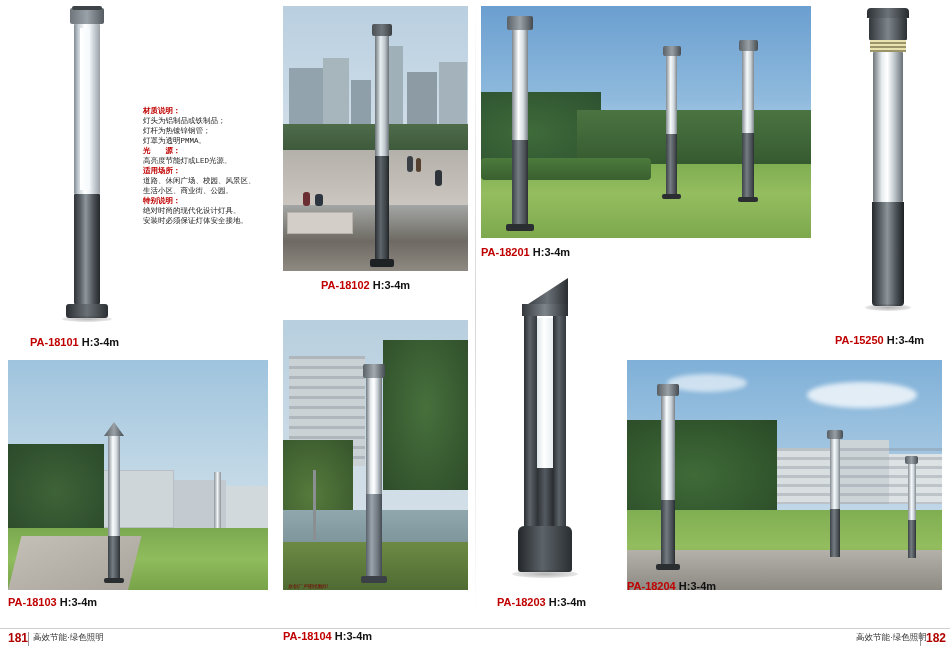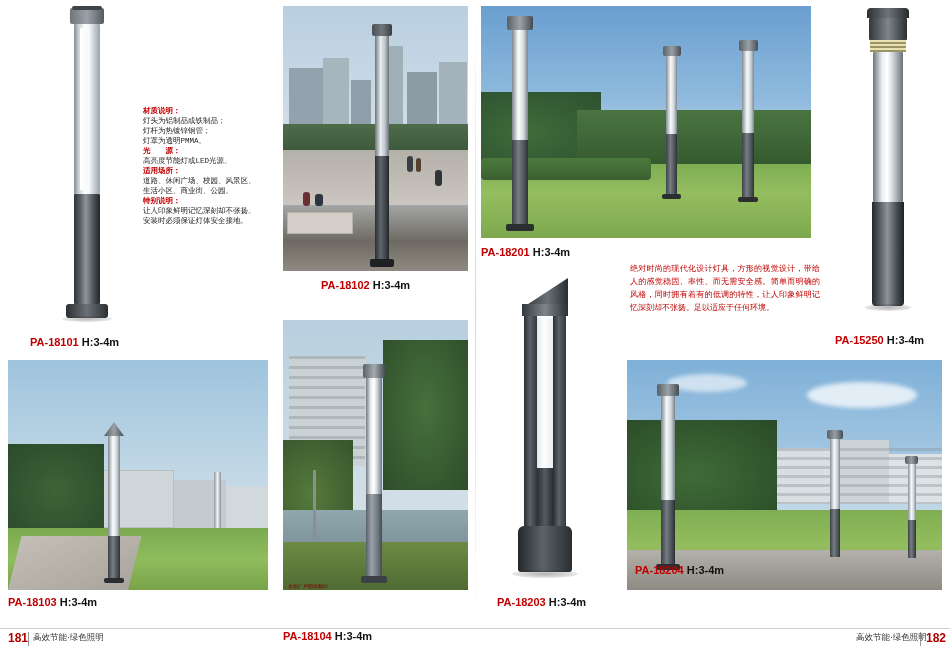--- a/index.html
+++ b/index.html
@@ -107,21 +107,21 @@
     <div class="hd">材质说明：</div>
     <div>灯头为铝制品或铁制品；</div>
     <div>灯杆为热镀锌钢管；</div>
     <div>灯罩为透明PMMA。</div>
     <div class="hd">光　　源：</div>
     <div>高亮度节能灯或LED光源。</div>
     <div class="hd">适用场所：</div>
     <div>道路、休闲广场、校园、风景区、</div>
     <div>生活小区、商业街、公园。</div>
     <div class="hd">特别说明：</div>
-    <div>让人印象鲜明记忆深刻却不张扬。</div>
+    <div>绝对时尚的现代化设计灯具。</div>
     <div>安装时必须保证灯体安全接地。</div>
   </div>
 
   <div class="photo" style="left:283px; top:6px; width:185px; height:265px; border:0;">
 
     <div class="sky" style="background:linear-gradient(to bottom,#b9cfe0 0%,#cfdde8 45%,#dfe8ee 62%,#c9d2d6 63%,#cfd6d9 100%);"></div>
 
     <div style="position:absolute; left:6px; top:62px; width:34px; height:70px; background:#93a3ad;"></div>
     <div style="position:absolute; left:40px; top:52px; width:26px; height:80px; background:#a7b5bd;"></div>
     <div style="position:absolute; left:68px; top:74px; width:20px; height:58px; background:#8f9fa9;"></div>
@@ -188,21 +188,20 @@
     <div class="lightstrip" style="left:25px; top:34px; width:36px; height:12px; background:repeating-linear-gradient(to bottom,#e8e2b0 0 2px,#9a9468 2px 4px);"></div>
     <div class="post-body" style="left:28px; top:46px; width:30px; height:150px; background:linear-gradient(to right,#6d757b 0%,#e9eef1 30%,#ffffff 48%,#c3cbd0 70%,#6a7177 100%);"></div>
     <div class="post-body" style="left:27px; top:196px; width:32px; height:104px; background:linear-gradient(to right,#24282b 0%,#5f666c 28%,#8c949a 48%,#464c51 78%,#1d2124 100%); border-radius:0 0 4px 4px;"></div>
     <div class="base" style="left:20px; top:298px; width:46px; height:7px; background:radial-gradient(ellipse at center, rgba(0,0,0,0.3), rgba(0,0,0,0)); border-radius:50%;"></div>
   </div>
   <div class="caption" style="left:835px; top:334px;">
     <span>PA-15250</span>
     <span class="h">H:3-4m</span>
   </div>
 
-  <div class="desc" style="left:630px; top:262px; width:190px;">绝对时尚的现代化设计灯具，方形的视觉设计，带给人的感觉稳固、率性、而无需安全感。简单而明确的风格，同时拥有着有的低调的特性，让人印象鲜明记忆深刻却不张扬。足以适应于任何环境。</div>
 
   <div class="photo" style="left:8px; top:360px; width:260px; height:230px;">
     <div class="sky" style="background:linear-gradient(to bottom,#9fc4de 0%,#c2d8e6 50%,#dfe8ee 100%);"></div>
 
     <div style="position:absolute; left:92px; top:110px; width:74px; height:58px; background:#cfd6da; border:1px solid #b7bfc4;"></div>
     <div style="position:absolute; left:166px; top:120px; width:52px; height:48px; background:#c3cbd0;"></div>
     <div style="position:absolute; left:218px; top:126px; width:42px; height:42px; background:#d2d9dd;"></div>
 
     <div style="position:absolute; left:0; top:84px; width:96px; height:86px; background:radial-gradient(ellipse at 50% 55%, #3f6338, #2b4a2a);"></div>
 
@@ -289,21 +288,21 @@
     <div style="position:absolute; left:29px; top:204px; width:24px; height:6px; background:#2a2e31; border-radius:2px;"></div>
 
     <div style="position:absolute; left:200px; top:70px; width:16px; height:9px; background:linear-gradient(to right,#585f64,#98a0a6,#474d52); border-radius:2px;"></div>
     <div style="position:absolute; left:203px; top:79px; width:10px; height:70px; background:linear-gradient(to right,#848c92,#f6fafc 42%,#ccd4d9 72%,#7f868c);"></div>
     <div style="position:absolute; left:203px; top:149px; width:10px; height:48px; background:linear-gradient(to right,#3c4247,#757d83 40%,#494f54 80%,#2c3134);"></div>
 
     <div style="position:absolute; left:278px; top:96px; width:13px; height:8px; background:linear-gradient(to right,#585f64,#98a0a6,#474d52); border-radius:2px;"></div>
     <div style="position:absolute; left:281px; top:104px; width:8px; height:56px; background:linear-gradient(to right,#868e94,#f6fafc 42%,#ccd4d9 72%,#80878d);"></div>
     <div style="position:absolute; left:281px; top:160px; width:8px; height:38px; background:linear-gradient(to right,#3c4247,#757d83 40%,#494f54 80%,#2c3134);"></div>
   </div>
-  <div class="caption" style="left:627px; top:564px;margin-left:8px;">
+  <div class="caption" style="left:627px; top:580px;">
     <span>PA-18204</span>
     <span class="h">H:3-4m</span>
   </div>
 
   <div class="footline"></div>
   <div class="pgnum" style="left:8px;">181</div>
   <div class="pgrule" style="left:28px;"></div>
   <div class="pgtext" style="left:33px;">高效节能·绿色照明</div>
 
   <div class="pgnum" style="left:926px;">182</div>

